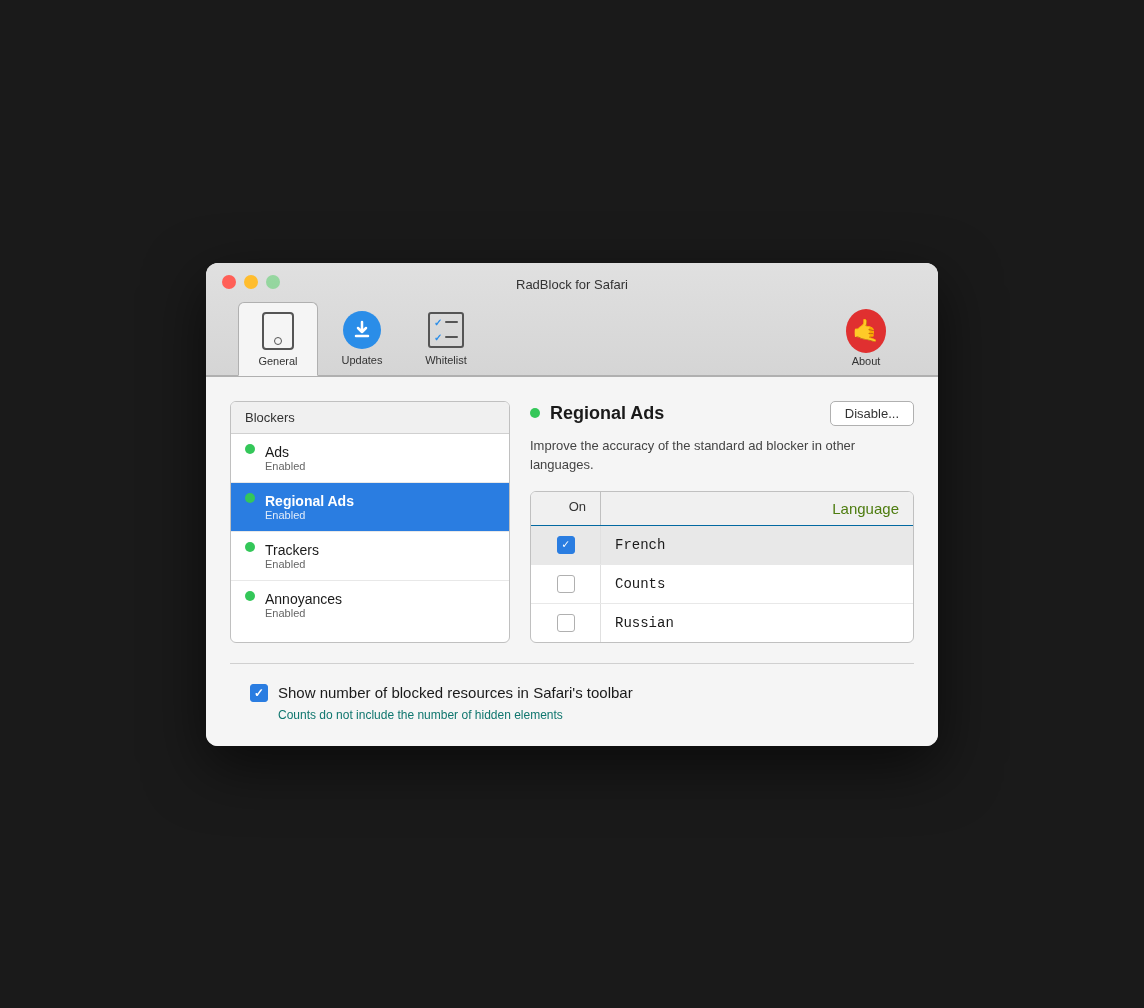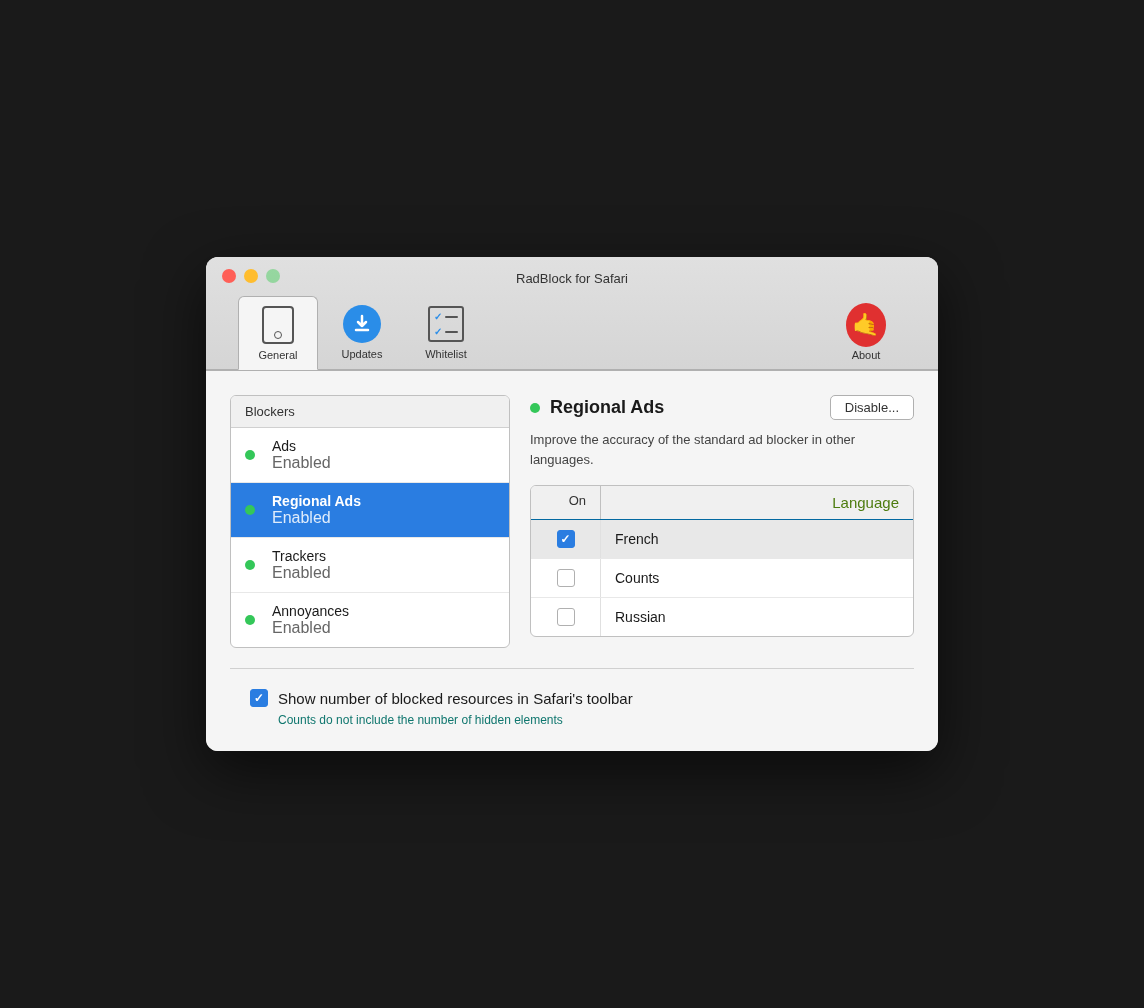--- a/index.html
+++ b/index.html
@@ -172,41 +172,41 @@
       padding: 8px 14px;
       font-size: 13px;
       font-weight: 500;
       color: #333;
       border-bottom: 1px solid #d0d0d0;
       background: #f0f0f0;
     }
     .blocker-item {
       padding: 10px 14px;
       display: flex;
-      align-items: center;
-      gap: 17px;
+      align-items: flex-start;
+      gap: 10px;
       cursor: pointer;
       border-bottom: 1px solid #e8e8e8;
     }
     .blocker-item:last-child { border-bottom: none; }
     .blocker-item.selected {
       background: #2a7de1;
     }
     .blocker-item.selected .blocker-name { color: white; font-weight: 600; }
     .blocker-item.selected .blocker-status { color: rgba(255,255,255,0.85); }
     .green-dot {
       width: 10px;
       height: 10px;
       border-radius: 50%;
       background: #34c759;
       flex-shrink: 0;
     }
     .blocker-text { display: flex; flex-direction: column; }
     .blocker-name { font-size: 14px; color: #1a1a1a; }
-    .blocker-status { font-size: 16px; color: #666; }
+    .blocker-status { font-size: 11px; color: #666; }
     .detail-panel {
       flex: 1;
     }
     .detail-header {
       display: flex;
       align-items: center;
       justify-content: space-between;
       margin-bottom: 10px;
     }
     .detail-title-row {
@@ -259,20 +259,21 @@
       font-size: 15px;
       font-weight: 500;
       color: #4d7c0f;
       flex: 1;
     }
     .table-row {
       display: flex;
       align-items: center;
       border-bottom: 1px solid #e8e8e8;
       cursor: pointer;
+      font-family: Liberation Mono, monospace;
     }
     .table-row:last-child { border-bottom: none; }
     .table-row.highlighted { background: #e8e8e8; }
     .cell-on {
       width: 70px;
       padding: 10px 14px;
       display: flex;
       align-items: center;
       justify-content: center;
       border-right: 1px solid #e0e0e0;

